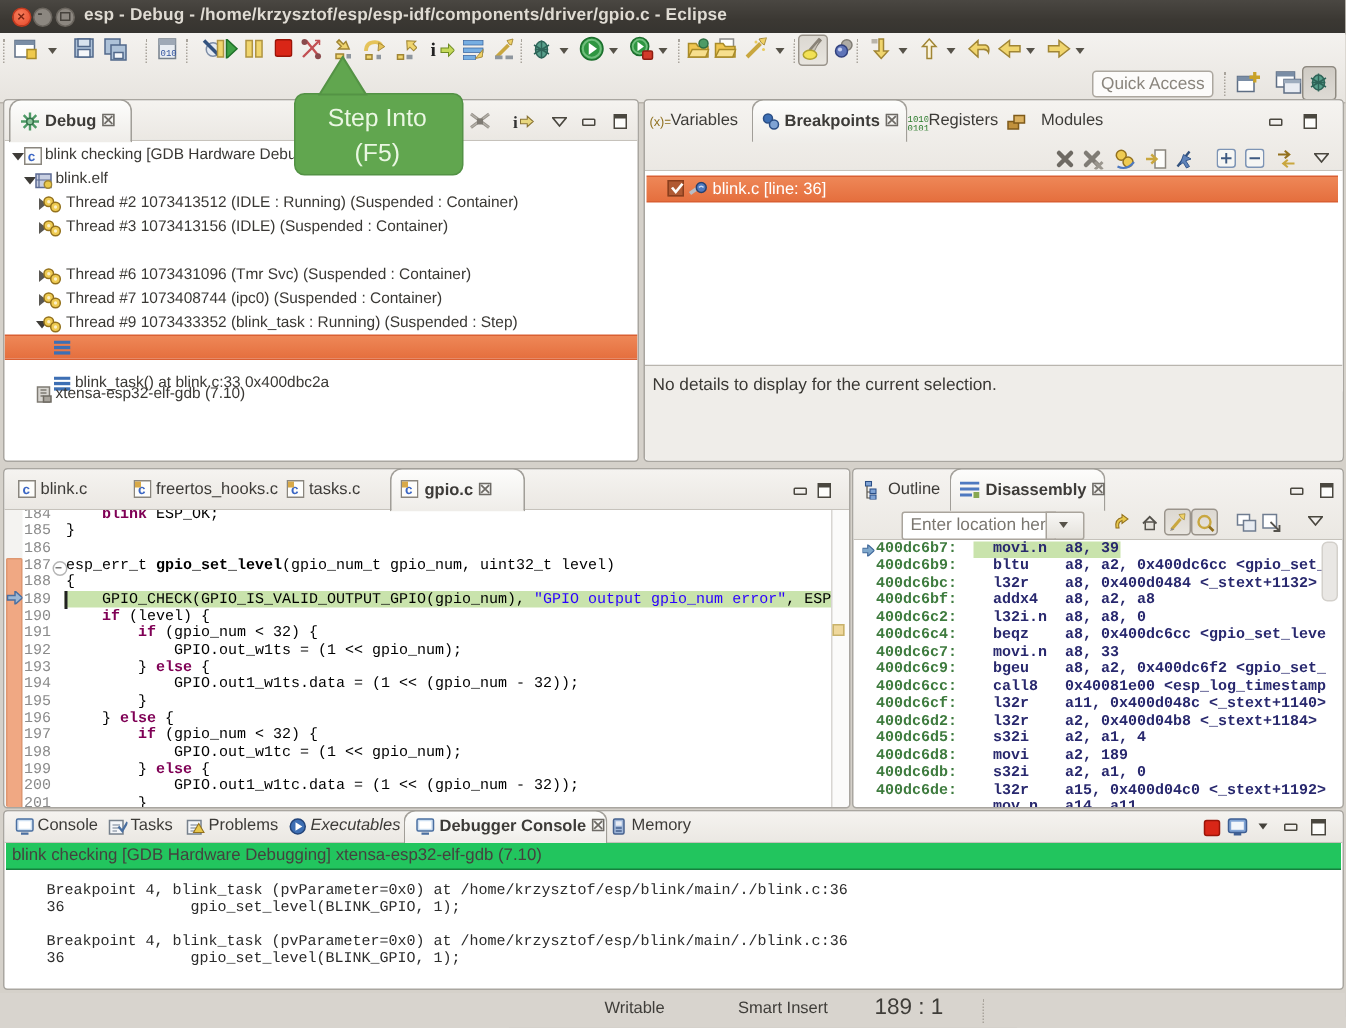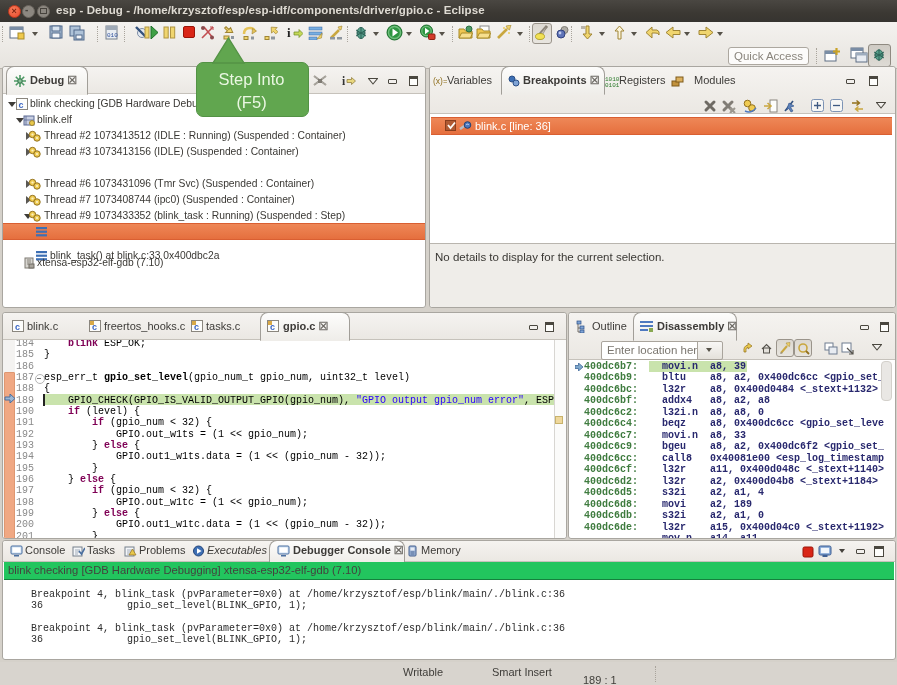--- a/index.html
+++ b/index.html
@@ -637,21 +637,21 @@
   <div class="mono" style="position:absolute;left:4px;top:48px;color:#2B2B2B;white-space:pre;margin-left:24px;">Breakpoint 4, blink_task (pvParameter=0x0) at /home/krzysztof/esp/blink/main/./blink.c:36
 36              gpio_set_level(BLINK_GPIO, 1);
 
 Breakpoint 4, blink_task (pvParameter=0x0) at /home/krzysztof/esp/blink/main/./blink.c:36
 36              gpio_set_level(BLINK_GPIO, 1);</div>
 </div>
 
 <div class="abs" style="left:0;top:662px;width:897px;height:23px;background:#D8D4CE;">
   <span style="position:absolute;left:403px;top:4px;font-size:11px;color:#3F3D39;">Writable</span>
   <span style="position:absolute;left:492px;top:4px;font-size:11px;color:#3F3D39;">Smart Insert</span>
-  <span style="position:absolute;left:583px;top:12px;font-size:11px;color:#3F3D39;">189 : 1</span>
+  <span style="position:absolute;left:583px;top:1px;font-size:15px;color:#3F3D39;">189 : 1</span>
   <span class="sep" style="position:absolute;left:655px;top:4px;"></span>
 </div>
 
 <div class="abs" style="left:196px;top:62px;width:111px;height:53px;background:#61A64F;border:1px solid #539245;border-radius:7px;z-index:50;"></div>
 <svg class="abs" style="left:212px;top:37px;z-index:51;" width="36" height="27">
     <path d="M16.5 1 L32 26 L1 26z" fill="#61A64F" stroke="#549345" stroke-width="1.4"></path>
   </svg>
 <div class="abs" style="left:196px;top:62px;width:111px;text-align:center;z-index:52;color:#EAF7E2;font-size:16.5px;line-height:23px;padding-top:6px;">Step Into<br>(F5)</div>
 
 </body></html>

